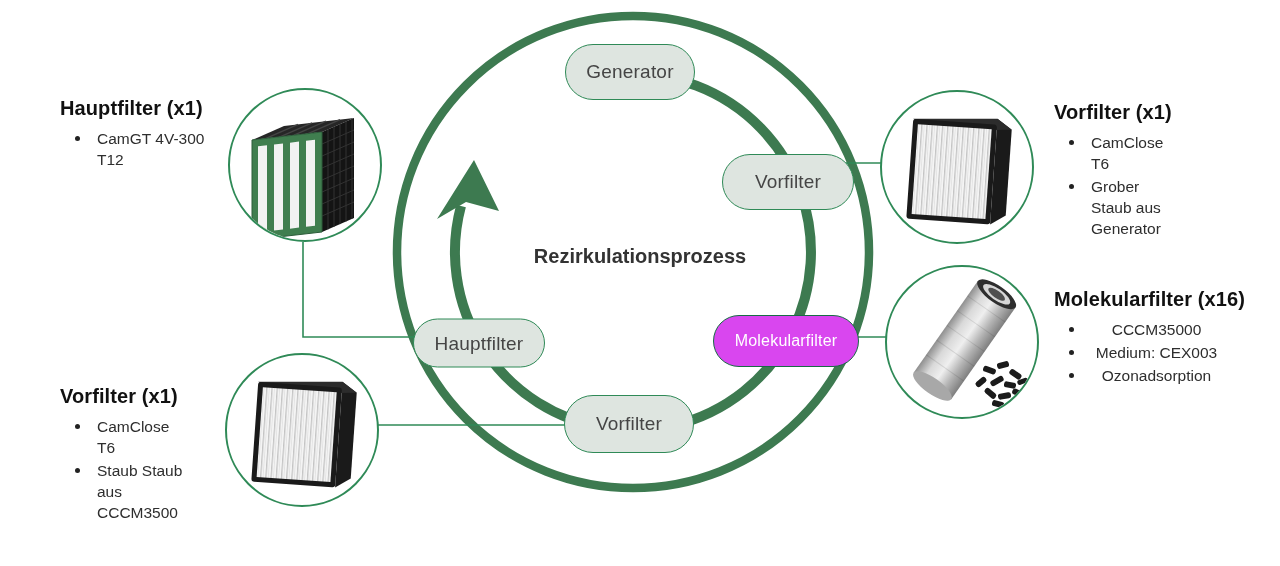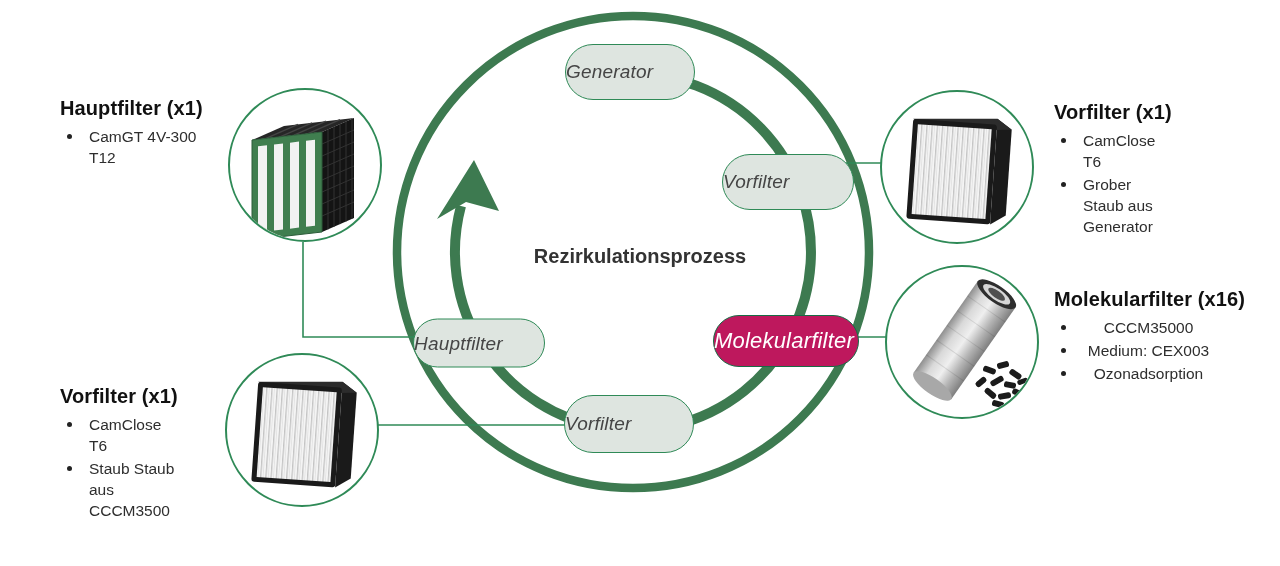--- a/index.html
+++ b/index.html
@@ -12,34 +12,33 @@
   }
   .layer{position:absolute;left:0;top:0;}
 
   
   .pill{
     position:absolute;
     transform:translate(-50%,-50%);
     background:#dee5e0;
     border:1.5px solid #2f8a57;
     border-radius:30px;
-    display:flex;align-items:center;
+    display:flex;align-items:center;justify-content:center;
     color:#454545;
     font-size:19px;
     letter-spacing:.2px;
     white-space:nowrap;
     box-sizing:border-box;
     z-index:4;
-    font-style:italic;
   }
   .pill.dark{
-    background:#be185d;
+    background:#d946ef;
     border-color:#186b45;
     color:#ffffff;
-    font-size:22px;
+    font-size:16px;
   }
 
   
   .center-title{
     position:absolute;
     transform:translate(-50%,-50%);
     font-size:20px;font-weight:bold;color:#333333;
     white-space:nowrap;z-index:4;
   }
 
@@ -56,21 +55,21 @@
     z-index:3;
   }
   .badge svg{display:block;width:100%;height:100%;}
 
   
   .callout{position:absolute;z-index:5;color:#1a1a1a;}
   .callout-heading{
     font-size:20px;font-weight:bold;color:#111111;
     margin:0 0 6px 0;letter-spacing:.1px;
   }
-  .callout-list{list-style:none;margin:0;padding:0;}
+  .callout-list{list-style:none;margin:8px;padding:0;}
   .callout-list li{
     position:relative;
     padding-left:29px;
     font-size:15.5px;line-height:21px;color:#2e2e2e;
     margin-bottom:2px;
   }
   .callout-list li::before{
     content:"";
     position:absolute;left:7px;top:8px;
     width:5px;height:5px;border-radius:50%;

